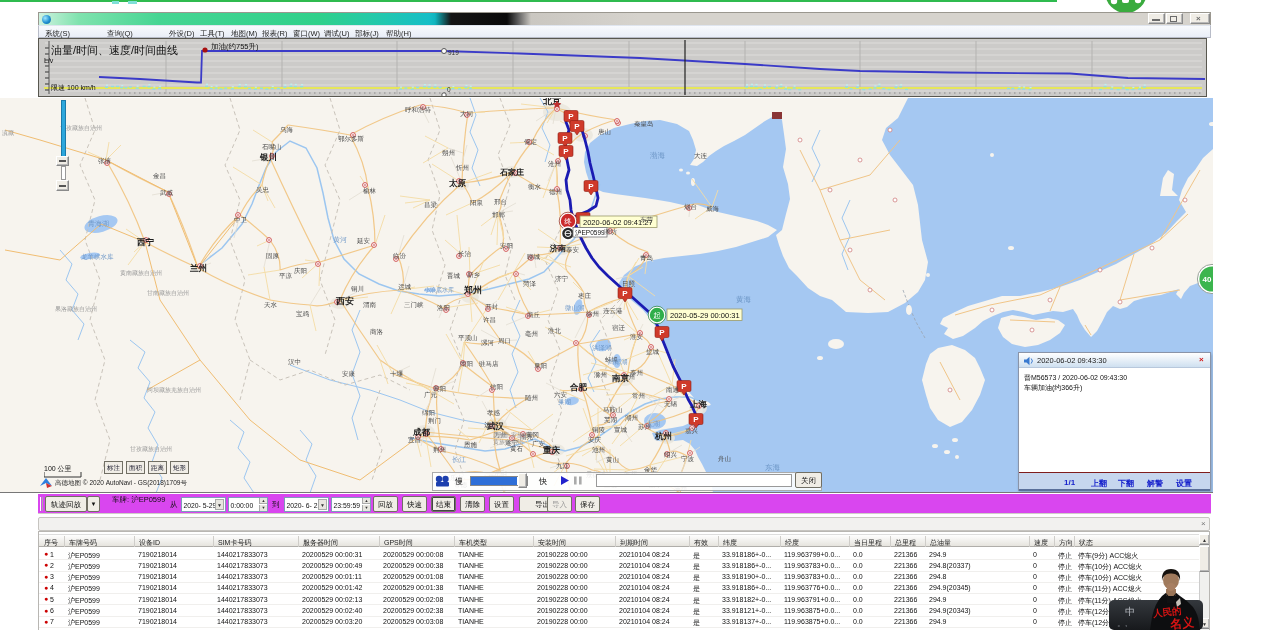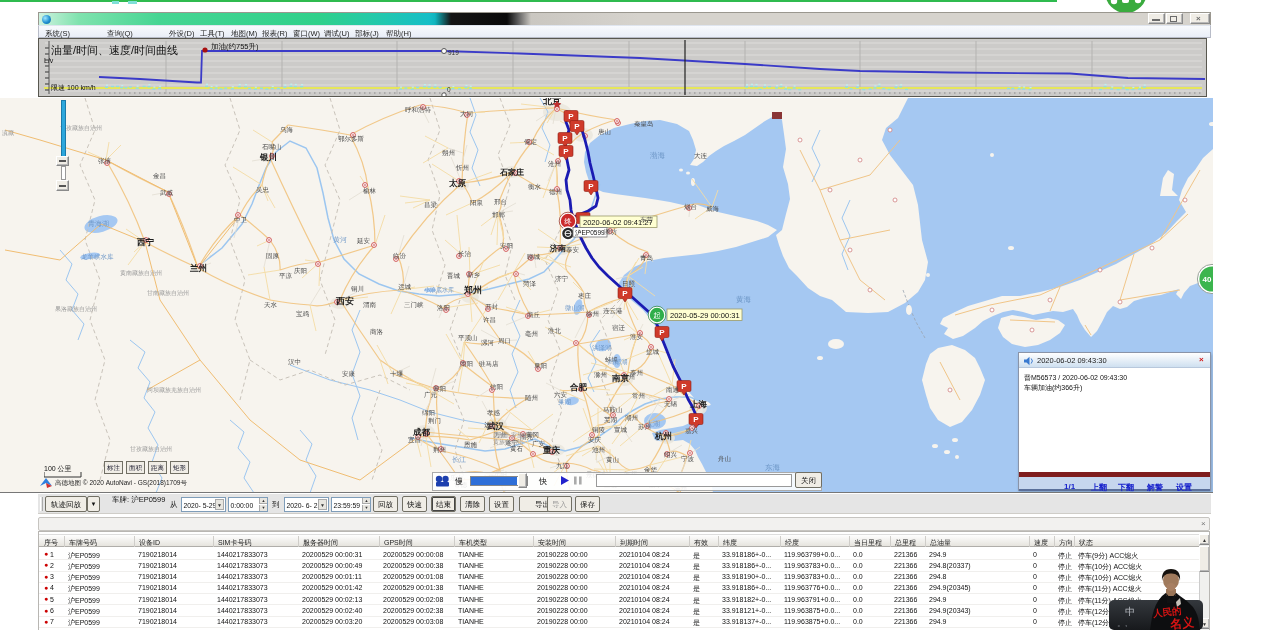--- a/index.html
+++ b/index.html
@@ -1079,30 +1079,30 @@
 <div class="ab" style="left:0;top:0;width:100%;height:15px;background:linear-gradient(#ffffff,#cfe0f0);border-bottom:1px solid #b8c8dc">
 <svg class="ab" style="left:4px;top:2.5px" width="11" height="10">
           <path d="M1,3.5 h2.5 l3,-2.8 v8.6 l-3,-2.8 H1 Z" fill="#3a7ad0"></path>
           <path d="M8.2,2.5 q2.4,2.5 0,5" fill="none" stroke="#3a7ad0" stroke-width="1"></path>
         </svg>
 <span class="ab" style="left:18px;top:3px;font-size:7.5px;color:#1a1a1a;font-weight:normal">2020-06-02 09:43:30</span>
 <span class="ab" style="left:180px;top:2px;font-size:8px;color:#d01010;font-weight:bold">×</span>
       </div>
 <div class="ab" style="left:5px;top:20px;font-size:7px;color:#111;white-space:nowrap">晋M56573 / 2020-06-02 09:43:30</div>
 <div class="ab" style="left:5px;top:30px;font-size:7px;color:#111;white-space:nowrap">车辆加油(约366升)</div>
-<div class="ab" style="left:0;top:119px;width:100%;height:19px;background:#c6d6ee;border-top:5px solid #7f1d1d;border-bottom:2px solid #5a6f9a;font-size:8px;color:#1822cc;font-weight:bold">
+<div class="ab" style="left:0;top:119px;width:100%;height:19px;background:#c6d6ee;border-top:1px solid #7f1d1d;border-bottom:2px solid #5a6f9a;font-size:8px;color:#1822cc;font-weight:bold">
 <span class="ab" style="left:45px;top:5px">1/1</span>
         <span class="ab" style="left:72px;top:5px">上翻</span>
         <span class="ab" style="left:99px;top:5px">下翻</span>
         <span class="ab" style="left:128px;top:5px">解警</span>
         <span class="ab" style="left:157px;top:5px">设置</span>
       </div>
     </div>
 </div>
-<div class="ab" style="left:38px;top:494px;width:1173px;height:20px;background:#e5e5e5;border-bottom:1px solid #cfcdc8">
+<div class="ab" style="left:38px;top:494px;width:1173px;height:20px;background:#d946ef;border-bottom:1px solid #cfcdc8">
 <div class="ab" style="left:2px;top:3px;width:3px;height:14px;border-left:1px solid #fff;border-right:1px solid #aaa"></div>
 <div class="ab btn" style="left:7px;top:2px;width:42px;height:16px;font-size:7.5px;line-height:15px">轨迹回放</div>
 <div class="ab btn" style="left:49px;top:2px;width:13px;height:16px;font-size:6px;line-height:15px">▼</div>
 <div class="ab" style="left:74px;top:1px;font-size:7.5px;color:#111">车牌: 沪EP0599</div>
 <div class="ab" style="left:132px;top:6px;font-size:7.5px;color:#111">从</div>
 <div class="ab" style="left:143px;top:3px;width:45px;height:15px;background:#fff;border:1px solid #7f9db9;font-size:6.8px;color:#111">
       <span class="ab" style="left:1.5px;top:3.5px;white-space:nowrap">2020- 5-29</span>
 <span class="ab" style="right:1px;top:1px;width:9px;height:11px;background:#e8e6e0;border:1px solid #aaa;font-size:5px;color:#333;text-align:center;line-height:11px">▼</span>
 </div>
 <div class="ab" style="left:190px;top:3px;width:40px;height:15px;background:#fff;border:1px solid #7f9db9;font-size:6.8px;color:#111">

